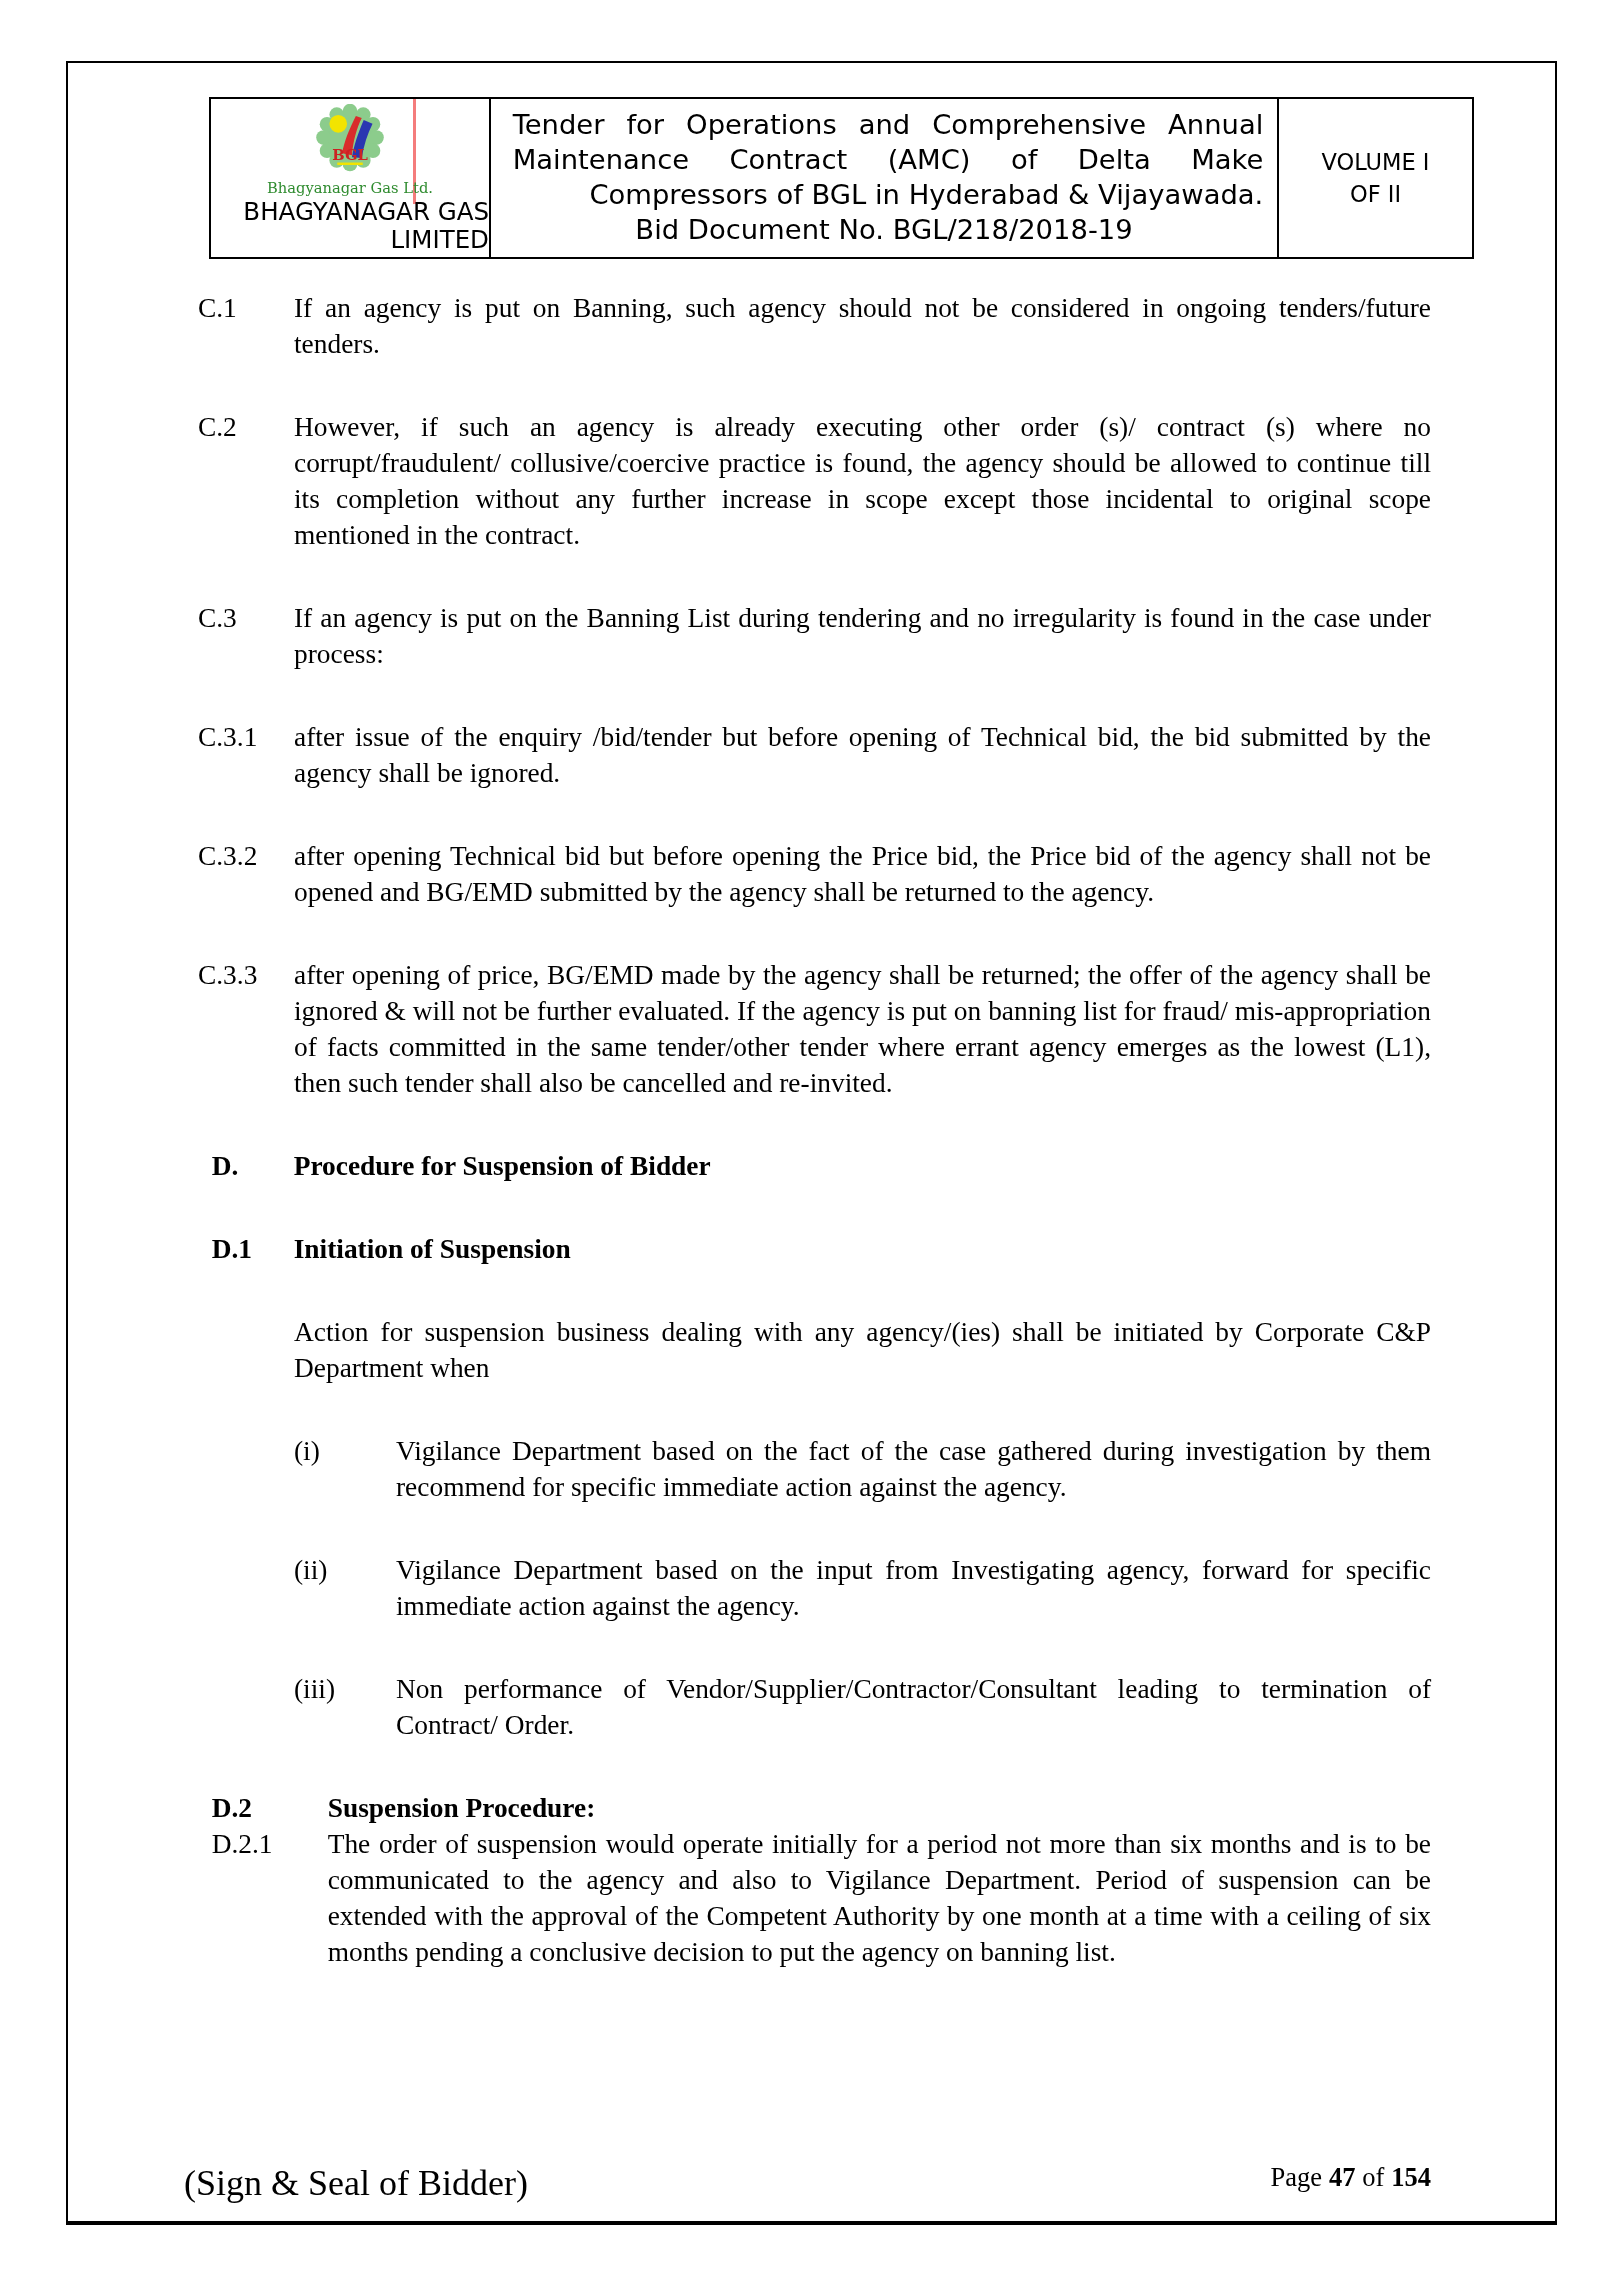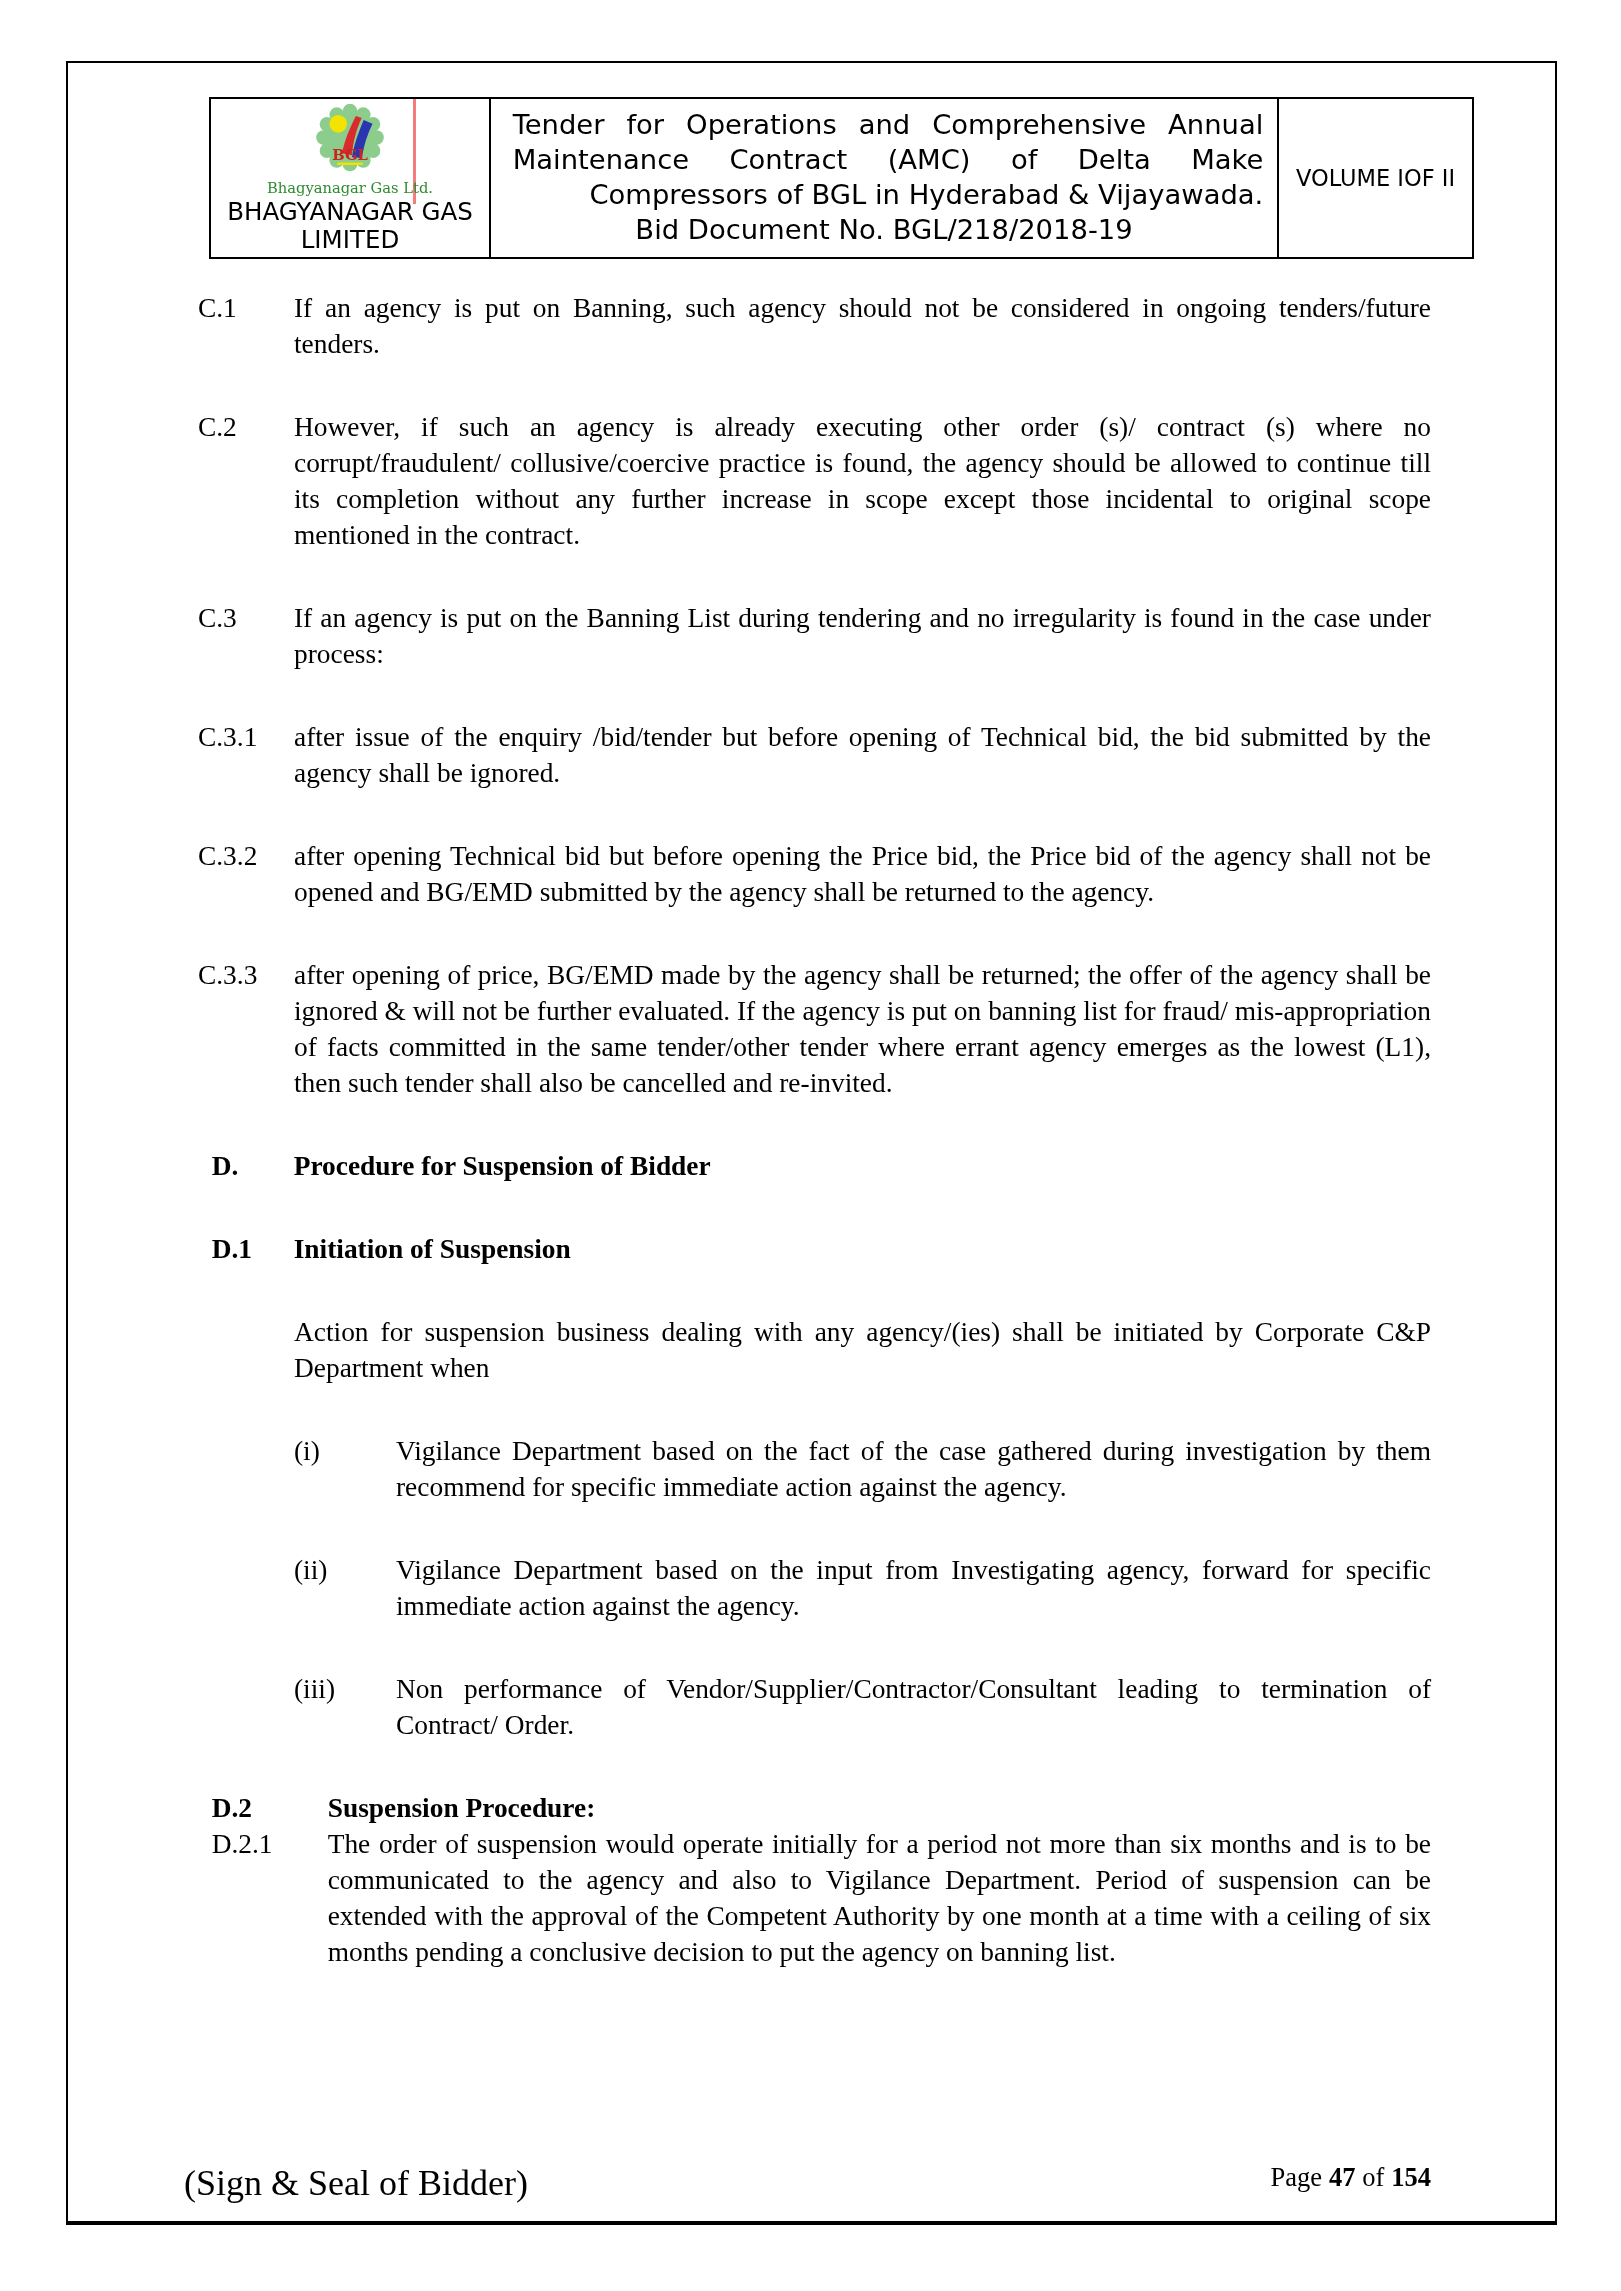--- a/index.html
+++ b/index.html
@@ -20,33 +20,33 @@
   .cell { box-sizing:border-box; }
   .cell-logo {
     width:280px; border-right:2px solid #000; position:relative;
     text-align:center; padding-top:4.9px;
   }
   .cell-title {
     flex:1; border-right:2px solid #000; padding:7.8px 13.7px 0 13.7px;
     font-family:"DejaVu Sans", sans-serif; font-size:27.4px; line-height:35px;
   }
   .cell-volume {
-    width:193px; display:flex; flex-direction:row; justify-content:center;
+    width:193px; display:flex; flex-direction:column; justify-content:center;
     align-items:center; font-family:"DejaVu Sans", sans-serif;
     font-size:22.5px; line-height:32px;
   }
   .title-line-justify { text-align:justify; text-align-last:justify;margin-left:8px; }
   .title-line-left    { text-align:right; }
   .title-line-center  { text-align:center; }
   .logo-caption {
     font-size:14.7px; line-height:15.7px; color:#2e8b2e; margin-top:1px;
     font-family:"DejaVu Serif", serif;
   }
   .company-name {
-    font-family:"DejaVu Sans", sans-serif; font-size:24.5px; line-height:28px; margin-top:2.9px;
+    font-family:"DejaVu Sans", sans-serif; font-size:24.5px; line-height:28px; margin-top:2.9px;text-align:right;
   }
   .red-line {
     position:absolute; left:202px; top:0; width:2.9px; height:105px;
     background:#f47c7c;
   }
   
   .body-text {
     position:absolute; left:198px; top:290px; width:1233px;
     font-size:27.4px; line-height:36px;
   }

